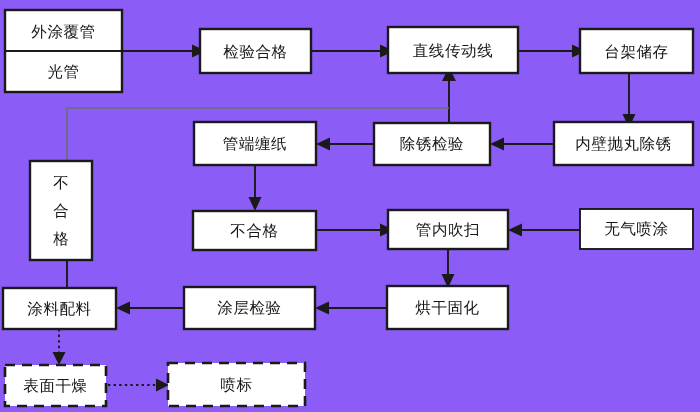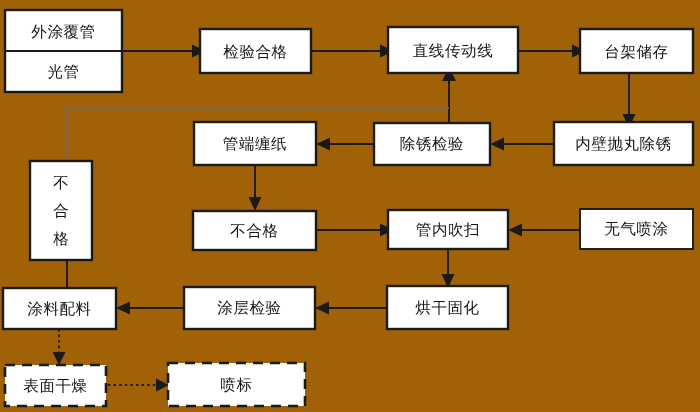--- a/index.html
+++ b/index.html
@@ -4,21 +4,21 @@
 <style>
   html, body {
     margin: 0;
     padding: 0;
     background: #ffffff;
   }
   #flow-root {
     position: relative;
     width: 700px;
     height: 412px;
-    background: #a16207;
+    background: #8b5cf6;
     font-family: "DejaVu Sans", "Liberation Sans", sans-serif;
     overflow: hidden;
   }
   svg.flow-svg {
     position: absolute;
     left: 0;
     top: 0;
     width: 700px;
     height: 412px;
   }

